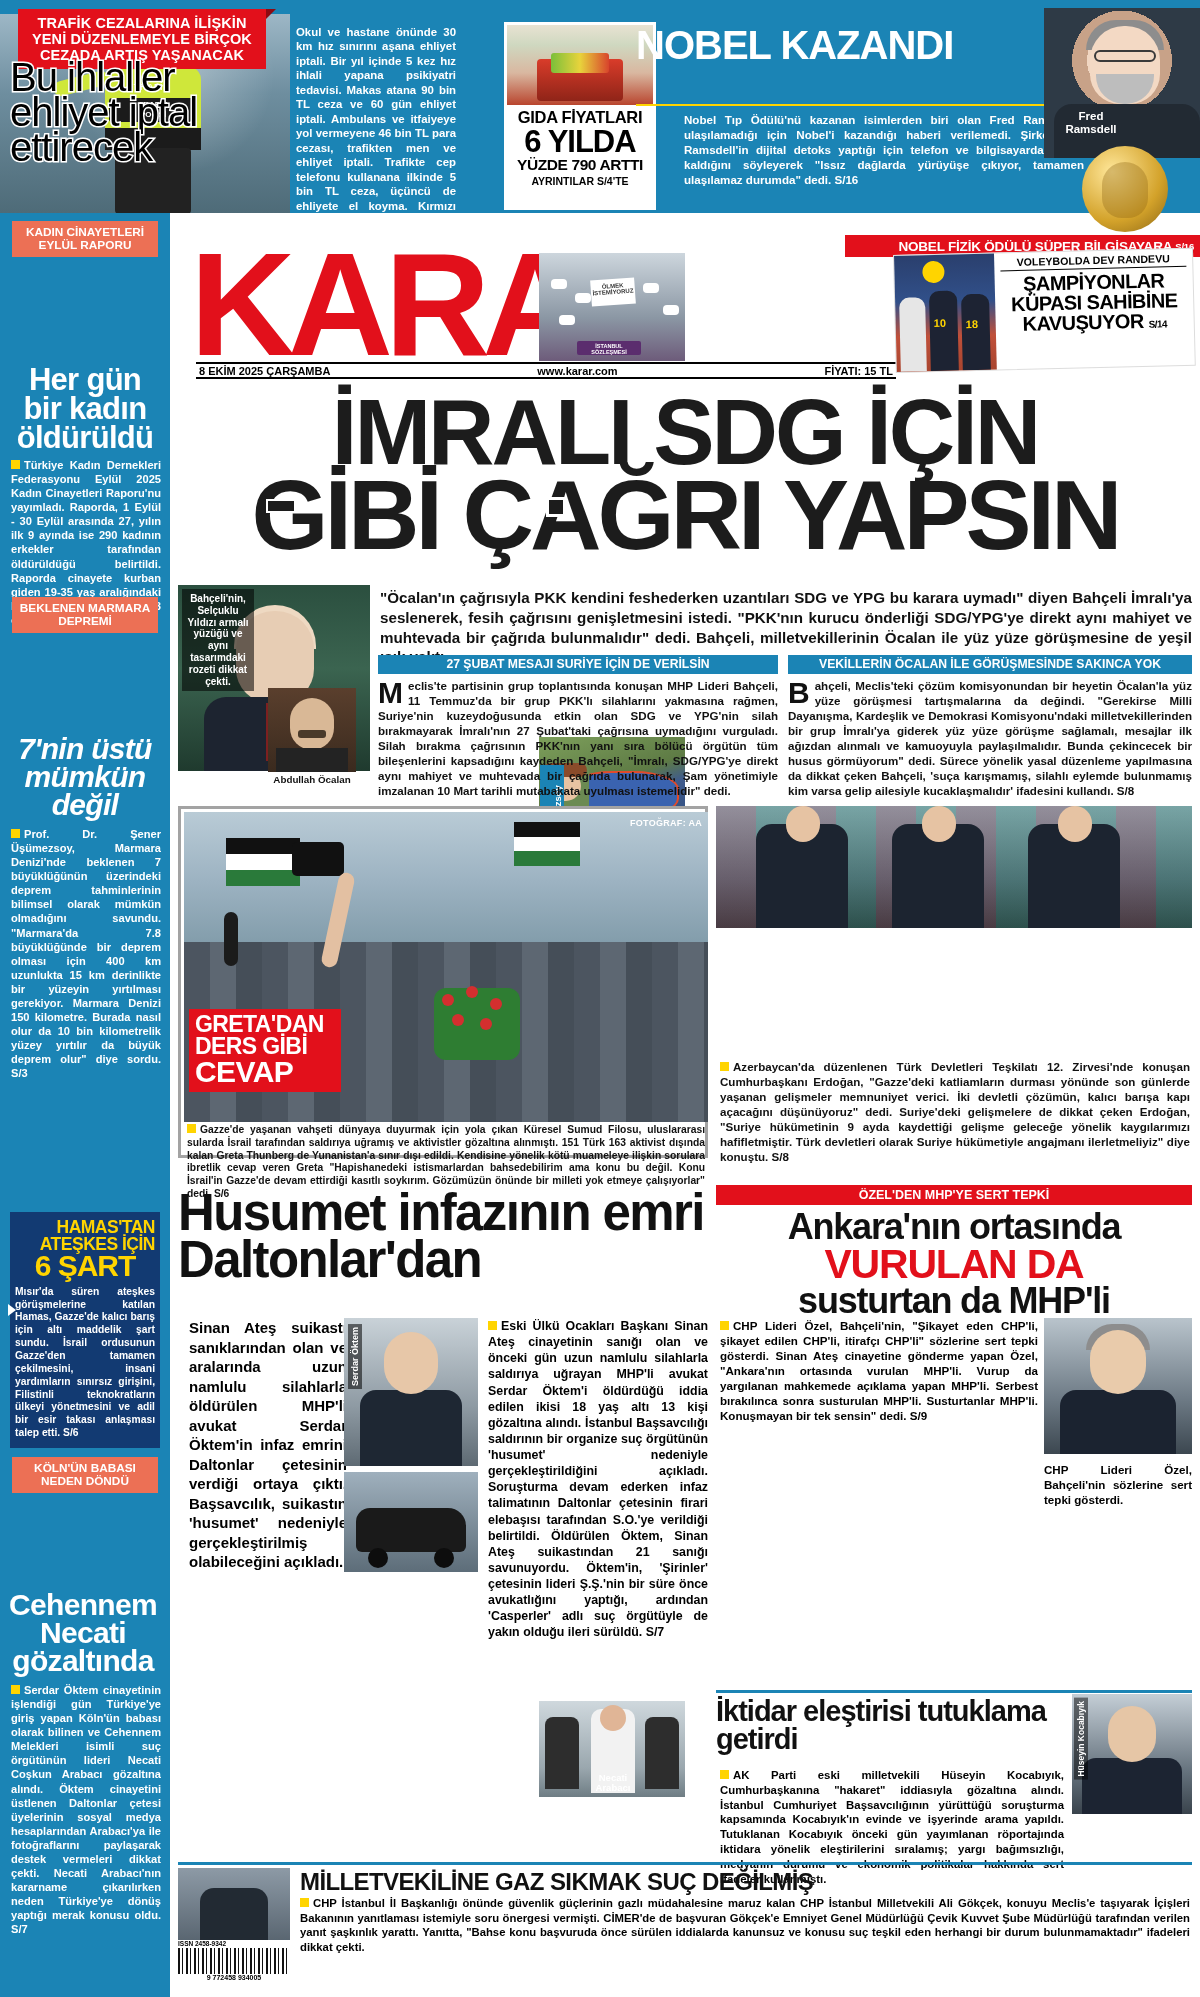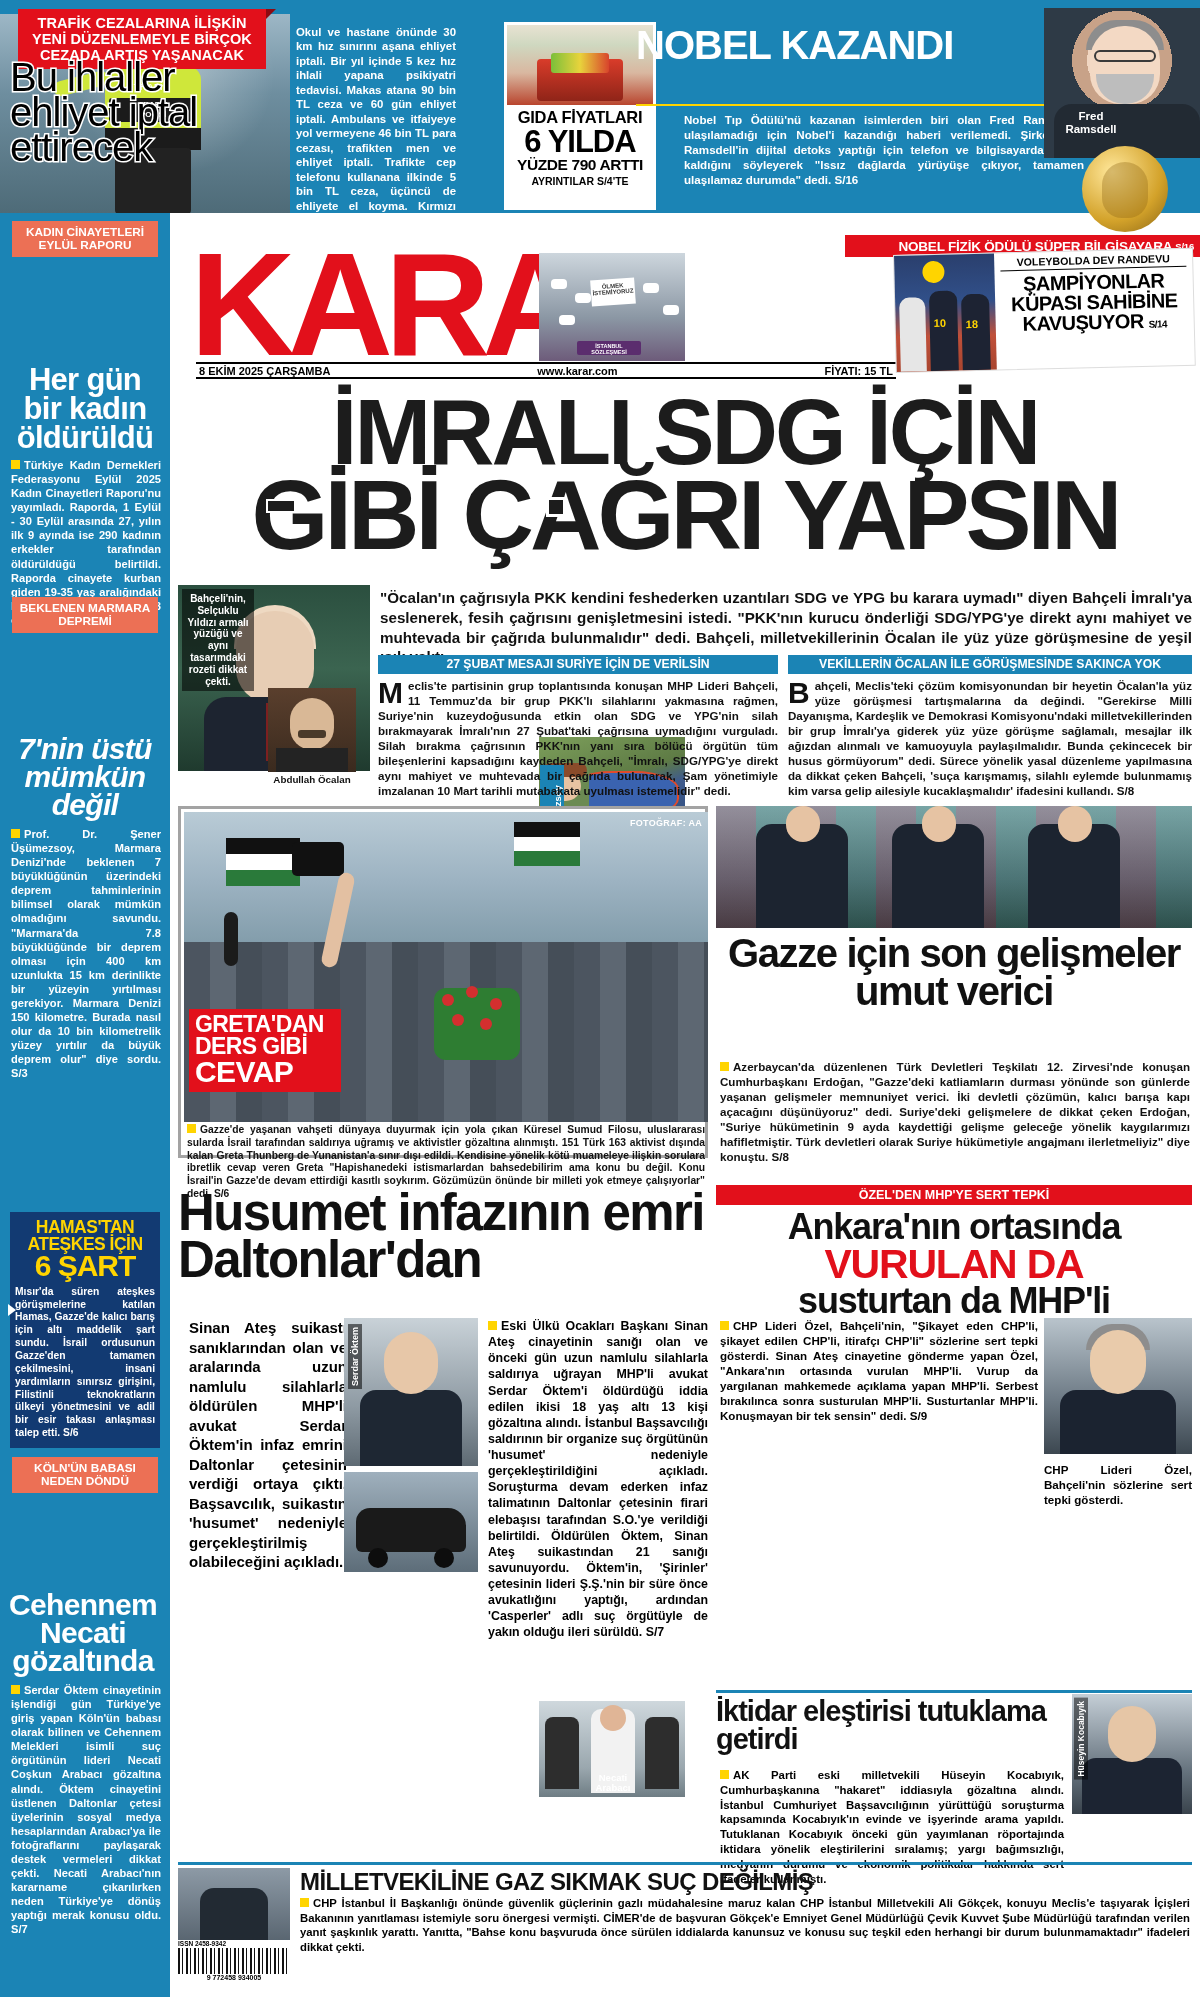--- a/index.html
+++ b/index.html
@@ -179,21 +179,21 @@
   #photo-marmara .man{position:absolute;left:2px;top:24px;width:48px;height:80px;background:#6b8a52;border-radius:10px 10px 0 0;}
   #photo-marmara .man .h{position:absolute;left:8px;top:10px;width:32px;height:30px;background:#e8c3a2;border-radius:16px;}
   #photo-marmara .man .hat{position:absolute;left:2px;top:2px;width:44px;height:14px;background:#8a4b2a;border-radius:10px;}
   #credit-vert{
     position:absolute; left:1px; top:28px; writing-mode:vertical-rl;
     transform:rotate(180deg); background:#1b84b5; color:#fff;
     font-size:9.5px; font-weight:800; padding:3px 1px;
   }
 
   #hamas-box { width:150px; margin:0 auto; background:#123a72; padding:7px 5px 8px; position:relative;}
-  #hamas-t1{color:#ffd400;font-size:17.5px;font-weight:800;text-align:center;line-height:.95;letter-spacing:-.5px;}
+  #hamas-t1{color:#ffd400;font-size:17.5px;font-weight:800;text-align:right;line-height:.95;letter-spacing:-.5px;}
   #hamas-t2{color:#ffd400;font-size:30px;font-weight:800;text-align:center;line-height:.95;letter-spacing:-1px;}
   #hamas-body{color:#fff;font-size:10.3px;line-height:1.25;font-weight:700;margin-top:5px;}
   #hamas-arrow{position:absolute;left:-2px;top:92px;width:0;height:0;border-left:8px solid #fff;border-top:6px solid transparent;border-bottom:6px solid transparent;}
 
   #photo-necati{height:96px;background:linear-gradient(180deg,#cfd8dd,#9aa7ae 70%,#6f7d84 100%);}
   #photo-necati .m{position:absolute;top:16px;width:34px;height:72px;background:#2d2d2d;border-radius:8px 8px 0 0;}
   #photo-necati .m.l{left:6px;} #photo-necati .m.r{right:6px;}
   #photo-necati .c{position:absolute;left:52px;top:8px;width:44px;height:84px;background:#f2f2f2;border-radius:10px 10px 0 0;}
   #photo-necati .c .hd{position:absolute;left:9px;top:-4px;width:26px;height:26px;background:#e0b596;border-radius:13px;}
   #necati-name{position:absolute;left:44px;bottom:4px;width:60px;color:#fff;font-size:9.5px;font-weight:800;text-align:center;line-height:1.05;}
@@ -587,21 +587,20 @@
     <div class="p" style="left:40px;">
         <div class="hd"></div>
       </div>
     <div class="p" style="left:176px;">
         <div class="hd"></div>
       </div>
     <div class="p" style="left:312px;">
         <div class="hd"></div>
       </div>
   </div>
-  <div class="abs" id="gazze-head">Gazze için son gelişmeler umut verici</div>
   <div class="abs just" id="gazze-body">
     <span class="sq"></span><span>Azerbaycan'da düzenlenen Türk Devletleri Teşkilatı 12. Zirvesi'nde konuşan Cumhurbaşkanı Erdoğan, "Gazze'deki katliamların durması yönünde son günlerde yaşanan gelişmeler memnuniyet verici. İki devletli çözümün, kalıcı barışa kapı açacağını düşünüyoruz" dedi. Suriye'deki gelişmelere de dikkat çeken Erdoğan, "Suriye hükümetinin 9 ayda kaydettiği gelişme geleceğe yönelik kaygılarımızı hafifletmiştir. Türk devletleri olarak Suriye hükümetiyle angajmanı ilerletmeliyiz" diye konuştu. S/8</span>
   </div>
 
   <div class="abs" id="husumet-head">Husumet infazının emri Daltonlar'dan</div>
   <div class="abs just" id="husumet-col1">Sinan Ateş suikastı sanıklarından olan ve aralarında uzun namlulu silahlarla öldürülen MHP'li avukat Serdar Öktem'in infaz emrini Daltonlar çetesinin verdiği ortaya çıktı. Başsavcılık, suikastın 'husumet' nedeniyle gerçekleştirilmiş olabileceğini açıkladı.</div>
   <div class="abs" id="husumet-photo">
     <div class="s"></div>
       <div class="h"></div>
     <div id="husumet-cap">Serdar Öktem</div>

